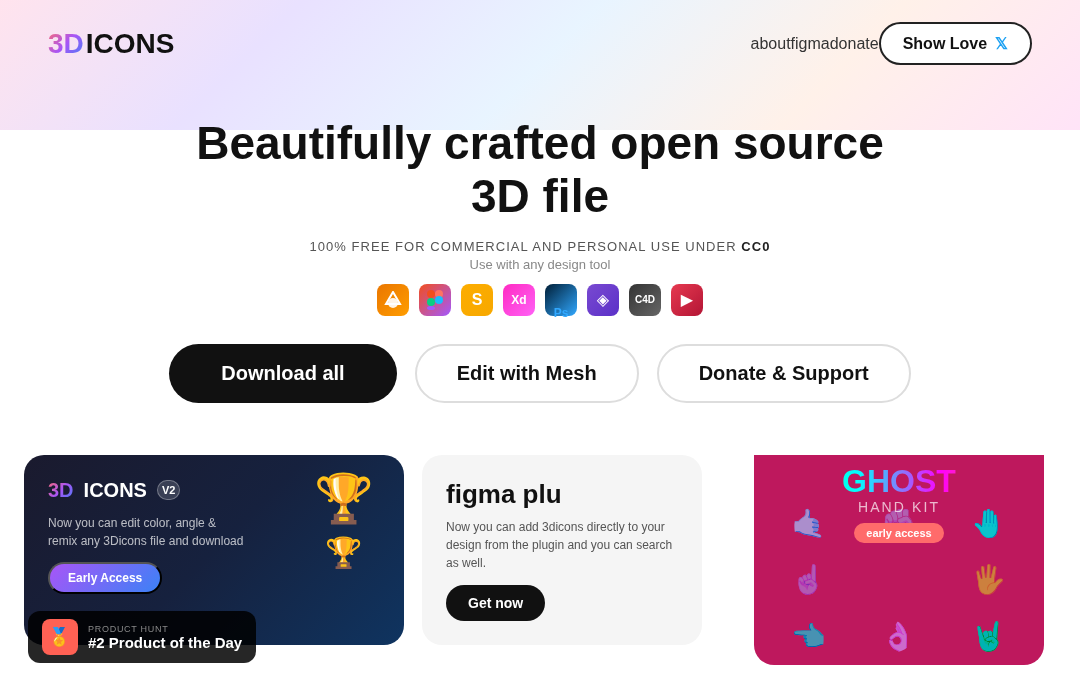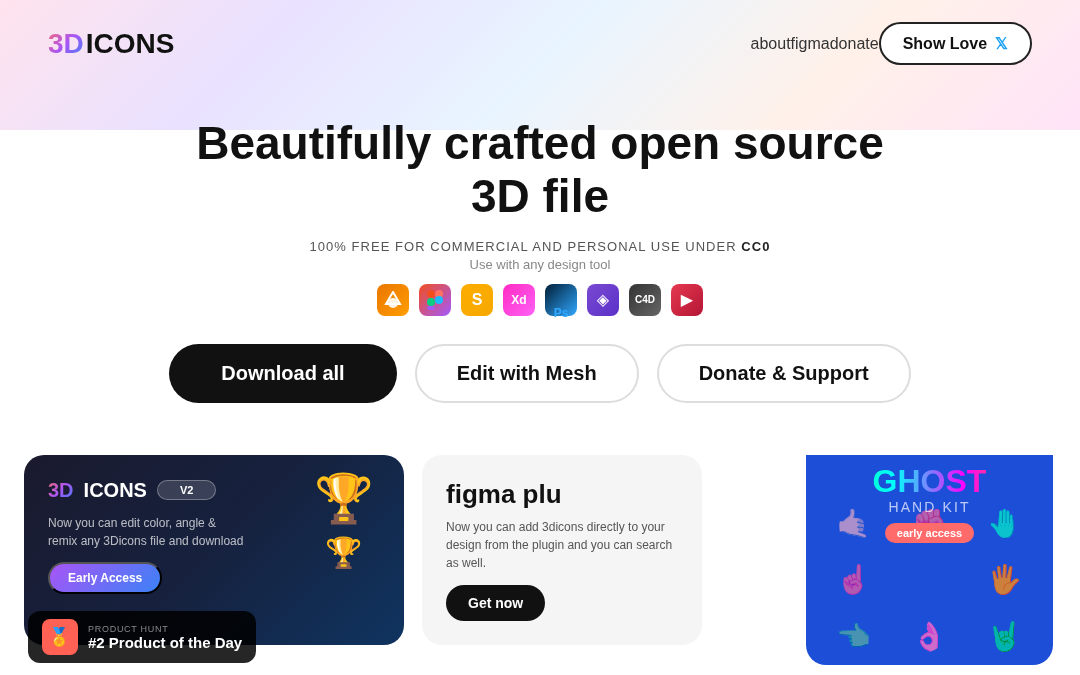--- a/index.html
+++ b/index.html
@@ -241,21 +241,21 @@
 
     .card-logo-icons-text {
       color: #fff;
     }
 
     .card-v2-badge {
       background: rgba(255,255,255,0.15);
       color: #fff;
       font-size: 11px;
       font-weight: 700;
-      padding: 3px 22px;
+      padding: 3px 4px;
       border-radius: 20px;
       border: 1px solid rgba(255,255,255,0.3);
     }
 
     .card-desc {
       color: rgba(255,255,255,0.7);
       font-size: 12px;
       line-height: 1.5;
       max-width: 200px;
     }
@@ -326,29 +326,29 @@
       border-radius: 50px;
       padding: 10px 22px;
       font-size: 14px;
       font-weight: 700;
       cursor: pointer;
       width: fit-content;
     }
 
     
     .card-ghost {
-      width: 247px;
+      width: 290px;
       height: 230px;
-      background: #1d4ed8;
+      background: #be185d;
       border-radius: 20px;
       padding: 20px;
       display: flex;
       flex-direction: column;
       position: absolute;
-      right: 27px;
+      right: 36px;
       top: -20px;
       overflow: hidden;
     }
 
     .ghost-title {
       font-size: 32px;
       font-weight: 900;
       text-align: center;
       background: linear-gradient(90deg, #00ff88, #00ffff, #ff00ff, #ff8800);
       -webkit-background-clip: text;

